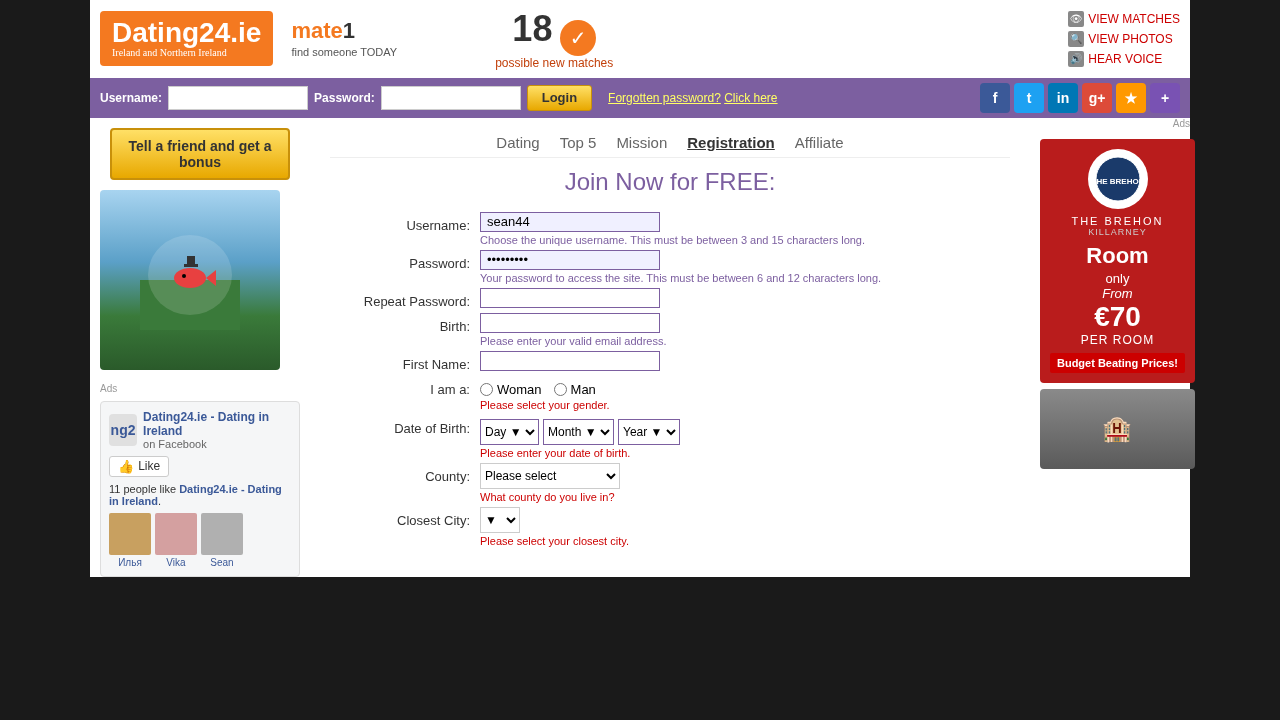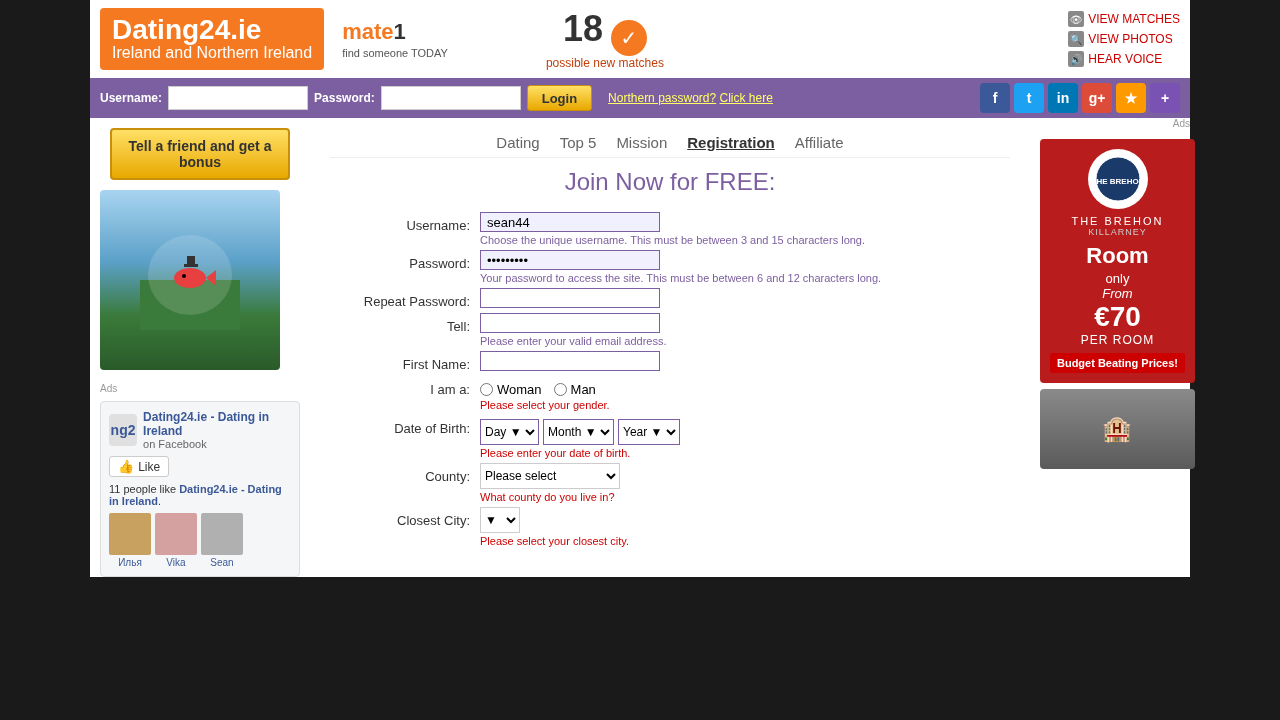--- a/index.html
+++ b/index.html
@@ -4,21 +4,21 @@
   <style>
     * { margin: 0; padding: 0; box-sizing: border-box; }
     body { background: #1a1a1a; font-family: Arial, sans-serif; font-size: 13px; }
     
     .page-wrapper { width: 1100px; margin: 0 auto; background: #fff; }
     
     
     .header { display: flex; align-items: center; background: #fff; padding: 8px 10px; gap: 10px; }
     .logo-area { background: #f47920; padding: 8px 12px; border-radius: 4px; }
     .logo-dating { font-size: 28px; font-weight: bold; color: #fff; line-height: 1; }
-    .logo-sub { font-size: 16px; color: #fff; }
+    .logo-sub { font-size: 10px; color: #fff; font-family: Liberation Serif, serif; }
     .mate1-logo { display: flex; align-items: center; gap: 4px; padding: 4px 8px; }
     .mate1-text { font-size: 22px; font-weight: bold; color: #f47920; }
     .mate1-sub { font-size: 11px; color: #555; }
     .matches-area { margin-left: 80px; text-align: center; }
     .matches-number { font-size: 36px; font-weight: bold; color: #333; }
     .checkmark-circle { display: inline-block; width: 36px; height: 36px; background: #f47920; border-radius: 50%; color: #fff; font-size: 20px; line-height: 36px; text-align: center; vertical-align: middle; margin-left: 4px; }
     .matches-text { font-size: 12px; color: #c2410c; text-align: left; }
     .right-links { margin-left: auto; display: flex; flex-direction: column; gap: 4px; }
     .right-link { color: #c00; font-size: 12px; text-decoration: none; display: flex; align-items: center; gap: 4px; }
     .link-icon { width: 16px; height: 16px; background: #888; border-radius: 2px; display: inline-block; }
@@ -143,21 +143,21 @@
     </div>
   </div>
 
   <div class="login-bar">
     <span class="login-label">Username:</span>
     <input class="login-input" type="text" style="">
     <span class="login-label">Password:</span>
     <input class="login-input" type="password" style="">
     <button class="login-button">Login</button>
     <span class="forgotten-link">
-      <span>Northern password?</span>
+      <span>Forgotten password?</span>
       <span>Click here</span>
     </span>
     <div class="social-icons">
       <div class="social-icon fb">f</div>
       <div class="social-icon tw">t</div>
       <div class="social-icon li">in</div>
       <div class="social-icon gp">g+</div>
       <div class="social-icon st">★</div>
       <div class="social-icon pl">+</div>
     </div>
@@ -258,21 +258,21 @@
         </div>
 
         <div class="form-row">
           <div class="form-label">Repeat Password:</div>
           <div class="form-field-area">
             <input class="form-input" type="password" style="">
           </div>
         </div>
 
         <div class="form-row">
-          <div class="form-label">Tell:</div>
+          <div class="form-label">Birth:</div>
           <div class="form-field-area">
             <input class="form-input" type="text" style="">
             <div class="form-hint">Please enter your valid email address.</div>
           </div>
         </div>
 
         <div class="form-row">
           <div class="form-label">First Name:</div>
           <div class="form-field-area">
             <input class="form-input" type="text" style="">

